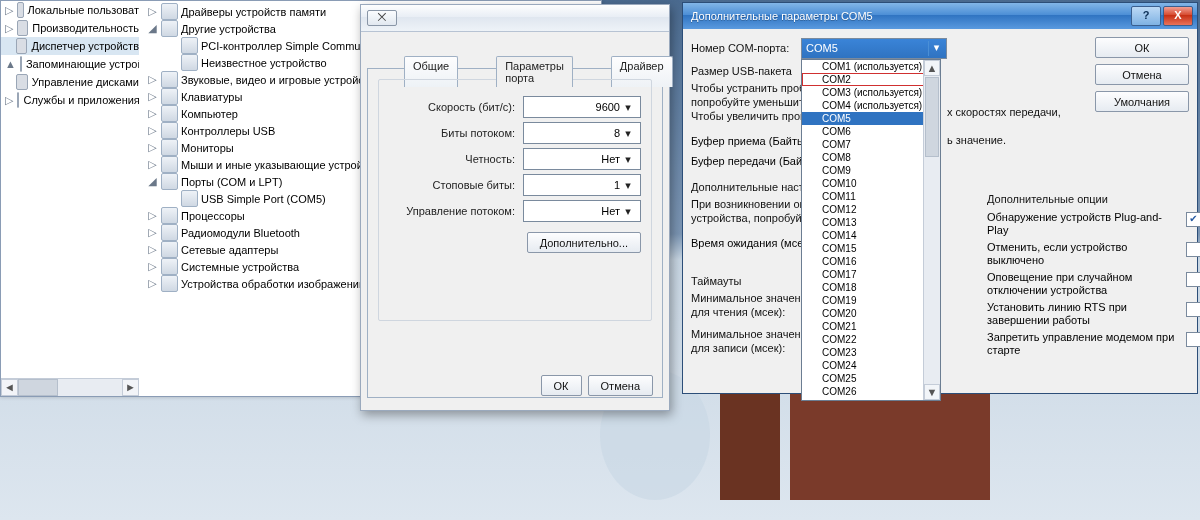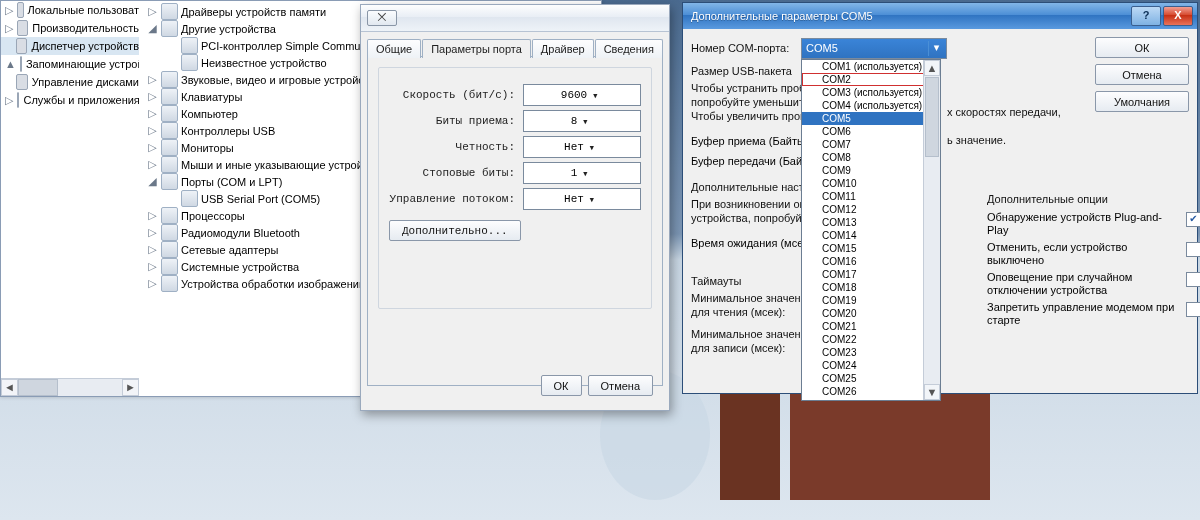--- a/index.html
+++ b/index.html
@@ -27,29 +27,29 @@
 .devmgr .tree .node.lvl2{padding-left:28px;}
 .devmgr .tree .exp{width:11px;color:#6b7889;text-align:center;}
 .devmgr .tree .dic{width:15px;height:15px;background:linear-gradient(#eef2f7,#cfd8e3);border:1px solid #9fb0c4;border-radius:2px;}
 
 .props{position:absolute;left:360px;top:4px;width:308px;height:405px;background:#f0f0f0;border:1px solid #9aa9bd;box-shadow:2px 4px 10px rgba(0,0,0,0.35);}
 .props .titlebar{height:26px;background:linear-gradient(#fdfefe,#e9eef5 45%,#dfe6ef 46%,#eef3f8);border-bottom:1px solid #b7c3d3;display:flex;align-items:center;padding:0 6px;gap:6px;}
 .props .titlebar .tt{flex:1;color:#1a1a1a;}
 .props .titlebar .winclose{width:28px;height:14px;border:1px solid #8996a7;border-radius:2px;background:linear-gradient(#fafcfe,#e1e8f0);text-align:center;line-height:12px;color:#444;}
 .props .body{position:absolute;left:6px;right:6px;top:32px;bottom:6px;}
 .props .tabs{display:flex;gap:1px;}
-.props .tab{padding:3px 8px;border:1px solid #9fb0c4;border-bottom:none;background:linear-gradient(#fdfdfe,#eef2f6);border-radius:2px 2px 0 0;color:#222;position:relative;top:2px;}
+.props .tab{padding:3px 8px;border:1px solid #9fb0c4;border-bottom:none;background:linear-gradient(#fdfdfe,#eef2f6);border-radius:2px 2px 0 0;color:#222;position:relative;top:19px;margin-left:37px;}
 .props .tab.active{background:#f0f0f0;z-index:2;}
 .props .panel{border:1px solid #9fb0c4;background:#f0f0f0;height:330px;padding:10px 10px 0 10px;box-sizing:border-box;}
-.props .group{border:1px solid #cfd6df;border-radius:2px;height:242px;padding:14px 10px 10px 10px;box-sizing:border-box;position:relative;font-family:Liberation Mono, monospace;}
+.props .group{border:1px solid #cfd6df;border-radius:2px;height:242px;padding:14px 10px 10px 10px;box-sizing:border-box;position:relative;}
 .props .row{display:flex;align-items:center;height:26px;gap:8px;}
 .props .row .lbl{flex:1;text-align:right;color:#222;}
-.props .row .combo{width:108px;height:20px;border:1px solid #7a8a9d;background:#fff;display:flex;align-items:center;padding:0 4px;justify-content:center;}
+.props .row .combo{width:108px;height:20px;border:1px solid #7a8a9d;background:#fff;display:flex;align-items:center;padding:0 4px;justify-content:flex-end;}
 .props .row .combo .caret{width:16px;text-align:center;color:#222;}
-.props .btnrow{display:flex;gap:6px;margin-top:8px;}
+.props .btnrow{display:flex;justify-content:flex-end;gap:6px;margin-top:8px;}
 .props button,.adv button{font:inherit;height:21px;padding:0 12px;border:1px solid #8a97a9;border-radius:2px;background:linear-gradient(#fdfdfe,#e6ebf1);color:#111;}
 .props .okrow{position:absolute;right:10px;bottom:8px;display:flex;gap:6px;}
 
 .adv{position:absolute;left:682px;top:2px;width:514px;height:390px;background:#f0f0f0;border:1px solid #2c4e78;}
 .adv .titlebar{height:26px;background:linear-gradient(#82b6e8,#4d8fd6 45%,#2f73c1 46%,#5a9adf);display:flex;align-items:center;color:#fff;padding:0 4px 0 8px;}
 .adv .titlebar .tt{flex:1;text-shadow:0 1px 0 rgba(0,0,0,0.25);}
 .adv .titlebar .wbtn{width:28px;height:18px;margin-left:2px;border:1px solid #3a5f8f;border-radius:2px;text-align:center;line-height:16px;font-weight:bold;}
 .adv .titlebar .wbtn.help{background:linear-gradient(#bcd9f5,#7fb2e3);color:#0b2e55;}
 .adv .titlebar .wbtn.close{background:linear-gradient(#f19f94,#d6492e 45%,#c62f14 46%,#e8735b);color:#fff;}
 .adv .body{position:absolute;left:8px;right:8px;top:34px;bottom:8px;}
@@ -185,21 +185,21 @@
           <span>Мыши и иные указывающие устройст</span>
         </div>
         <div class="node lvl1">
           <span class="exp">◢</span>
           <span class="dic"></span>
           <span>Порты (COM и LPT)</span>
         </div>
         <div class="node lvl2">
           <span class="exp"></span>
           <span class="dic"></span>
-          <span>USB Serial Port (COM5)</span>
+          <span>USB Simple Port (COM5)</span>
         </div>
         <div class="node lvl1">
           <span class="exp">▷</span>
           <span class="dic"></span>
           <span>Процессоры</span>
         </div>
         <div class="node lvl1">
           <span class="exp">▷</span>
           <span class="dic"></span>
           <span>Радиомодули Bluetooth</span>
@@ -236,21 +236,21 @@
       <div class="panel">
         <div class="group">
           <div class="row">
             <span class="lbl">Скорость (бит/с):</span>
             <div class="combo">
                 <span>9600</span>
                 <span class="caret">▾</span>
               </div>
           </div>
           <div class="row">
-            <span class="lbl">Биты приема:</span>
+            <span class="lbl">Биты потоком:</span>
             <div class="combo">
                 <span>8</span>
                 <span class="caret">▾</span>
               </div>
           </div>
           <div class="row">
             <span class="lbl">Четность:</span>
             <div class="combo">
                 <span>Нет</span>
                 <span class="caret">▾</span>
@@ -385,20 +385,24 @@
             </div>
             <div class="opt">
               <span style="flex:1">Отменить, если устройство выключено</span>
               <span class="cb"></span>
             </div>
             <div class="opt">
               <span style="flex:1">Оповещение при случайном отключении устройства</span>
               <span class="cb"></span>
             </div>
             <div class="opt">
+              <span style="flex:1">Установить линию RTS при завершении работы</span>
+              <span class="cb"></span>
+            </div>
+            <div class="opt">
               <span style="flex:1">Запретить управление модемом при старте</span>
               <span class="cb"></span>
             </div>
           </div>
       </div>
     </div>
   </div>
 </div>
 
 </body></html>

